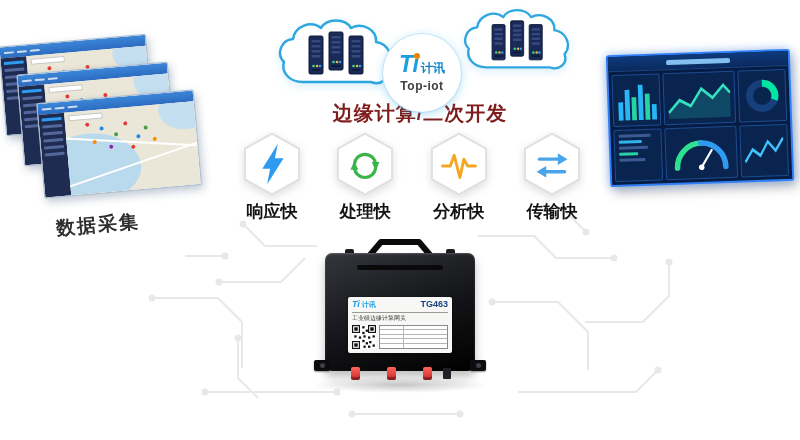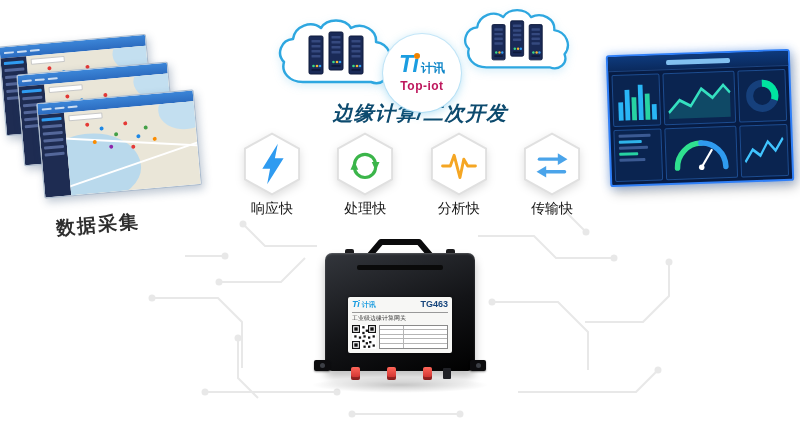--- a/index.html
+++ b/index.html
@@ -39,30 +39,30 @@
   .cloud { position: absolute; z-index: 3; filter: drop-shadow(0 3px 4px rgba(46,167,224,.18)); }
   .cloud-left  { left: 272px; top: 16px; width: 132px; height: 84px; }
   .cloud-right { left: 458px; top: 6px;  width: 122px; height: 78px; }
   .logo-circle { position: absolute; left: 383px; top: 34px; width: 78px; height: 78px; border-radius: 50%; background: #fff;
                  box-shadow: 0 2px 10px rgba(46,167,224,.38), 0 0 0 1px #d8eefb; z-index: 4;
                  display: flex; flex-direction: column; align-items: center; justify-content: center; }
   .logo-row { display: flex; align-items: baseline; gap: 2px; }
   .logo-mark { font-size: 23px; font-weight: 800; font-style: italic; color: #1b9de0; position: relative; line-height: 1; }
   .logo-mark::after { content: ""; position: absolute; right: -1px; top: 0; width: 6px; height: 6px; background: #f08300; border-radius: 50%; }
   .logo-cn { font-size: 12px; font-weight: 800; color: #0f86c8; }
-  .logo-en { font-size: 12px; font-weight: 700; color: #be185d; letter-spacing: .5px; margin-top: 2px; }
+  .logo-en { font-size: 12px; font-weight: 700; color: #404040; letter-spacing: .5px; margin-top: 2px; }
 
   .edge-title { position: absolute; left: 290px; top: 100px; width: 260px; text-align: center;
-                font-size: 20px; font-weight: 800; color: #0c4a6e; letter-spacing: 1px; z-index: 3; font-style: italic; }
+                font-size: 20px; font-weight: 800; color: #7f1d1d; letter-spacing: 1px; z-index: 3; }
 
   
   .features { position: absolute; left: 232px; top: 132px; width: 360px; display: flex; justify-content: space-between; z-index: 3; }
   .feature { width: 80px; display: flex; flex-direction: column; align-items: center; }
   .hex { width: 58px; height: 64px; filter: drop-shadow(0 3px 4px rgba(0,0,0,.13)); }
-  .feature-label { margin-top: 4px; font-size: 14px; font-weight: 400; color: #141414; }
+  .feature-label { margin-top: 4px; font-size: 17px; font-weight: 700; color: #141414; }
 
   
   .dash { position: absolute; left: 608px; top: 52px; width: 184px; height: 132px; transform: rotate(-2deg);
           background: #071c44; border: 2px solid #2f7ff7; border-radius: 3px; z-index: 2;
           box-shadow: 0 0 10px rgba(47,127,247,.45), 3px 6px 12px rgba(0,0,0,.25);
           display: flex; flex-direction: column; }
   .dash-header { height: 15px; background: linear-gradient(#0e3a7c, #0a2a5e); border-bottom: 1px solid #1d4480;
                  display: flex; align-items: center; justify-content: center; }
   .dash-title-bar { width: 64px; height: 5px; background: #8fd0ff; border-radius: 2px; opacity: .9; }
   .dash-body { flex: 1; display: flex; gap: 3px; padding: 3px; }

